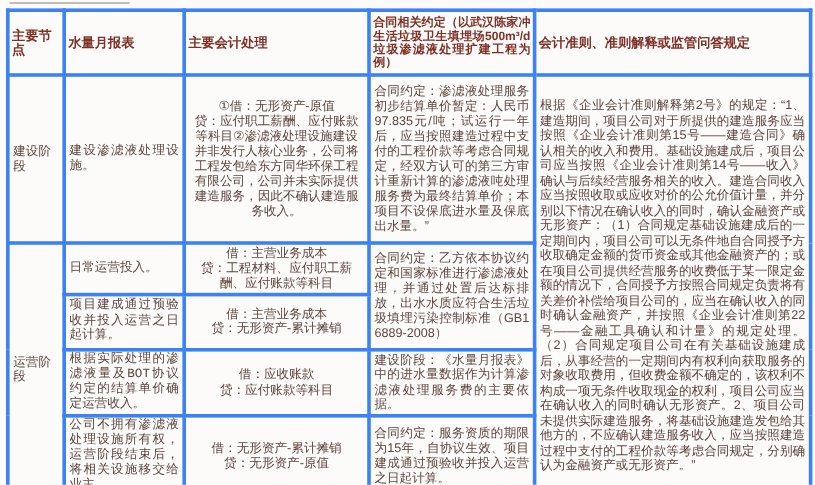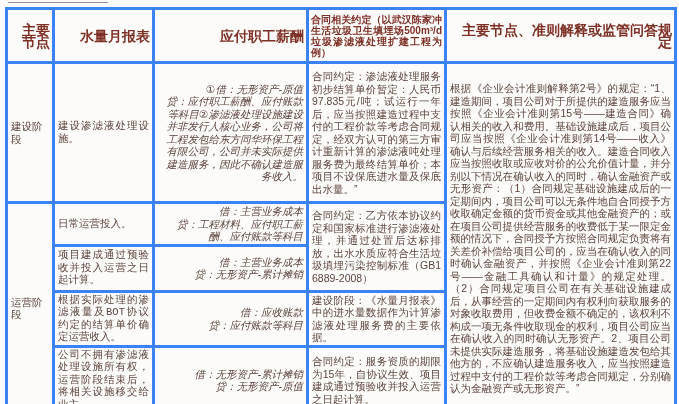--- a/index.html
+++ b/index.html
@@ -25,36 +25,36 @@
     border:3px solid #3b82f6;
     padding:1px 3px;
     font-size:10.5px;
     line-height:12.5px;
     vertical-align:middle;
     word-break:break-all;
     overflow:hidden;
   }
   tr.head th{
     font-weight:bold;
-    text-align:right;
-    font-size:14px;
+    text-align:left;
+    font-size:11px;
     line-height:12px;
     color:#7e3026;
     vertical-align:middle;
     padding:1px 2px;
   }
   tr.head th.h4{
     font-size:10px;
     line-height:11px;
     text-align:justify;
     text-justify:inter-ideograph;
   }
   td.stage{text-align:left;vertical-align:middle;}
   td.key{text-align:justify;text-justify:inter-ideograph;vertical-align:middle;font-family:Liberation Mono, monospace;}
-  td.acct{text-align:right;vertical-align:middle;white-space:pre-wrap;font-style:italic;}
+  td.acct{text-align:center;vertical-align:middle;white-space:pre-wrap;}
   td.contract{text-align:justify;text-justify:inter-ideograph;vertical-align:middle;}
   td.standards{
     text-align:justify;text-justify:inter-ideograph;
     vertical-align:top;
     line-height:13.2px;
     padding:2px 4px;
   }
   tr.rh{height:54px;}
   tr.r1{height:140px;}
   tr.r2{height:42px;}
@@ -72,23 +72,23 @@
     <col style="width:47px">
     <col style="width:100px">
     <col style="width:154px">
     <col style="width:138px">
     <col style="width:230px">
   </colgroup>
   <tbody>
     <tr class="head rh">
       <th class="h1">主要节点</th>
       <th class="h2">水量月报表</th>
-      <th class="h3">应付职工薪酬</th>
+      <th class="h3">主要会计处理</th>
       <th class="h4">合同相关约定（以武汉陈家冲生活垃圾卫生填埋场500m³/d垃圾渗滤液处理扩建工程为例）</th>
-      <th class="h5">主要节点、准则解释或监管问答规定</th>
+      <th class="h5">会计准则、准则解释或监管问答规定</th>
     </tr>
 
     <tr class="r1">
       <td class="stage">建设阶段</td>
       <td class="key">建设渗滤液处理设施。</td>
       <td class="acct">①借：无形资产-原值
 贷：应付职工薪酬、应付账款等科目②渗滤液处理设施建设并非发行人核心业务，公司将工程发包给东方同华环保工程有限公司，公司并未实际提供建造服务，因此不确认建造服务收入。</td>
       <td class="contract">合同约定：渗滤液处理服务初步结算单价暂定：人民币97.835元/吨；试运行一年后，应当按照建造过程中支付的工程价款等考虑合同规定，经双方认可的第三方审计重新计算的渗滤液吨处理服务费为最终结算单价；本项目不设保底进水量及保底出水量。”</td>
       <td class="standards" rowspan="5">根据《企业会计准则解释第2号》的规定：“1、建造期间，项目公司对于所提供的建造服务应当按照《企业会计准则第15号——建造合同》确认相关的收入和费用。基础设施建成后，项目公司应当按照《企业会计准则第14号——收入》确认与后续经营服务相关的收入。建造合同收入应当按照收取或应收对价的公允价值计量，并分别以下情况在确认收入的同时，确认金融资产或无形资产：（1）合同规定基础设施建成后的一定期间内，项目公司可以无条件地自合同授予方收取确定金额的货币资金或其他金融资产的；或在项目公司提供经营服务的收费低于某一限定金额的情况下，合同授予方按照合同规定负责将有关差价补偿给项目公司的，应当在确认收入的同时确认金融资产，并按照《企业会计准则第22号——金融工具确认和计量》的规定处理。（2）合同规定项目公司在有关基础设施建成后，从事经营的一定期间内有权利向获取服务的对象收取费用，但收费金额不确定的，该权利不构成一项无条件收取现金的权利，项目公司应当在确认收入的同时确认无形资产。2、项目公司未提供实际建造服务，将基础设施建造发包给其他方的，不应确认建造服务收入，应当按照建造过程中支付的工程价款等考虑合同规定，分别确认为金融资产或无形资产。”</td>
     </tr>

